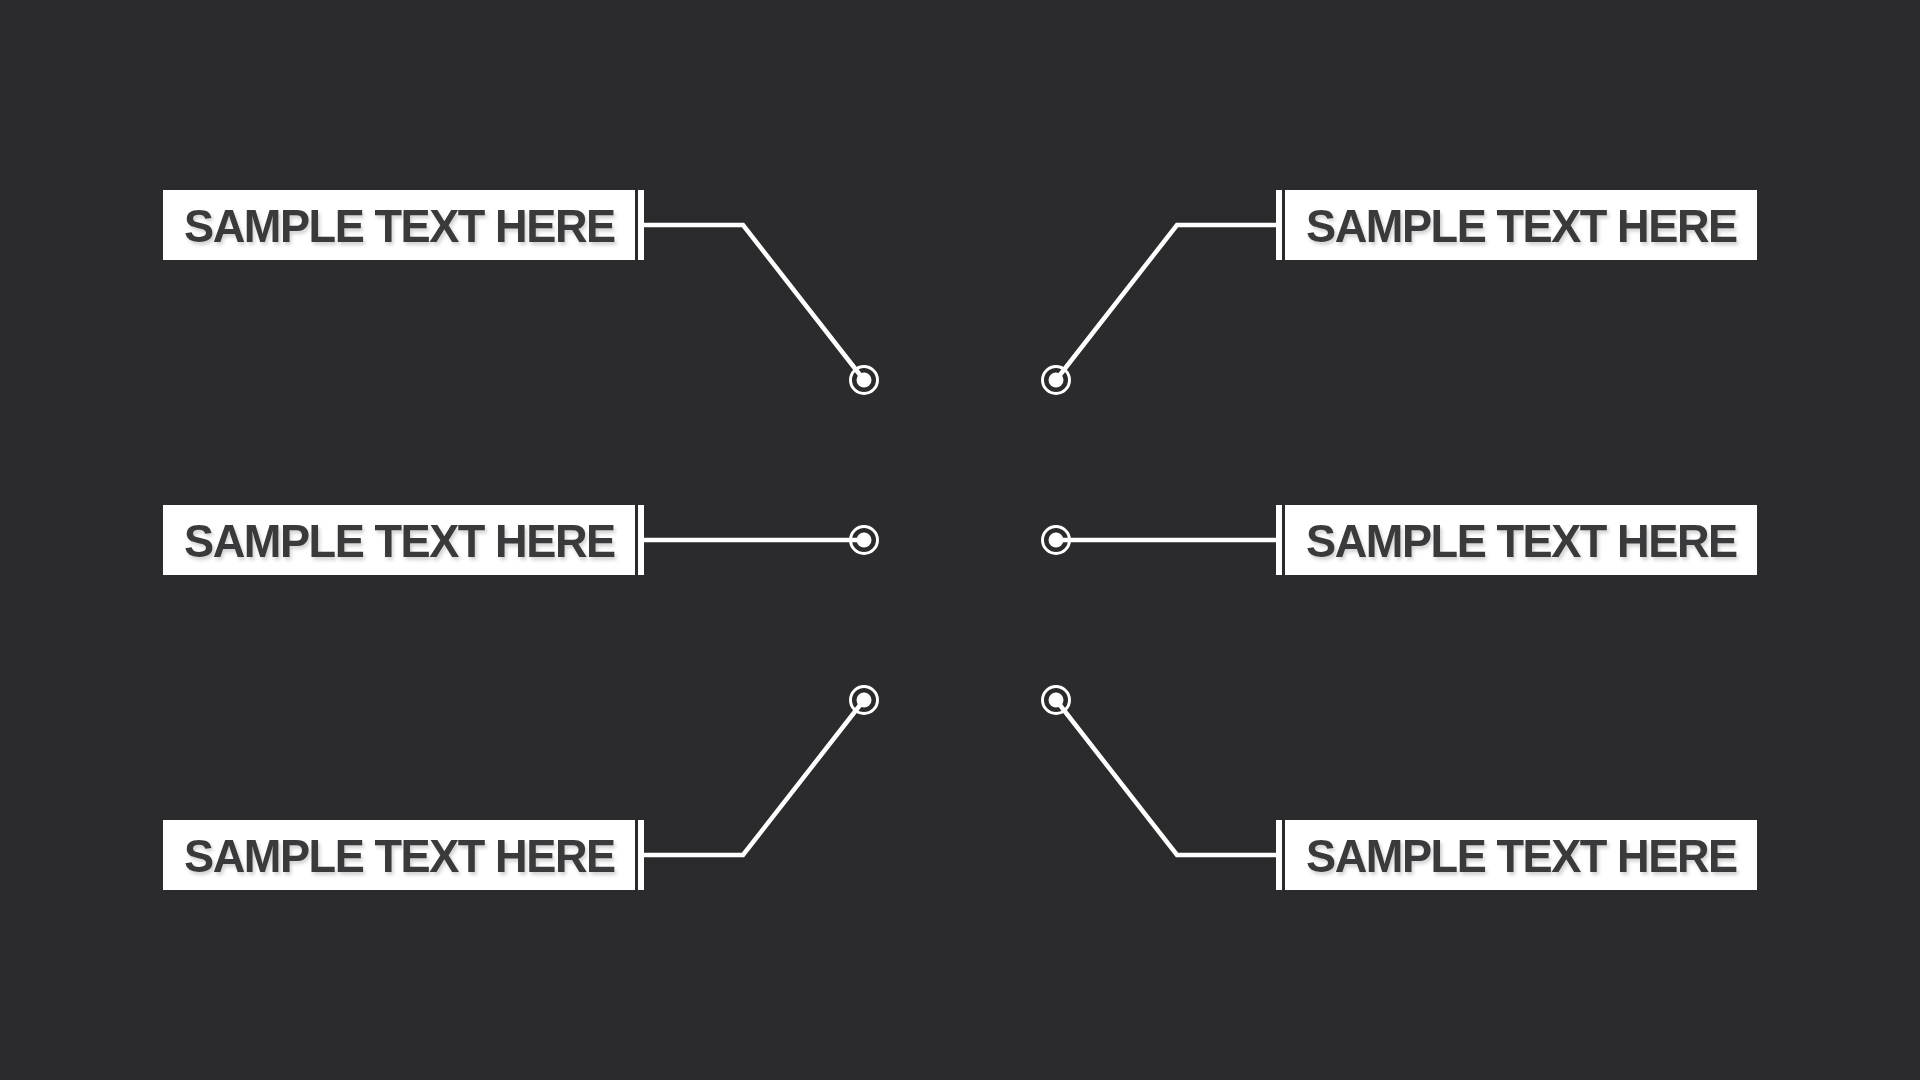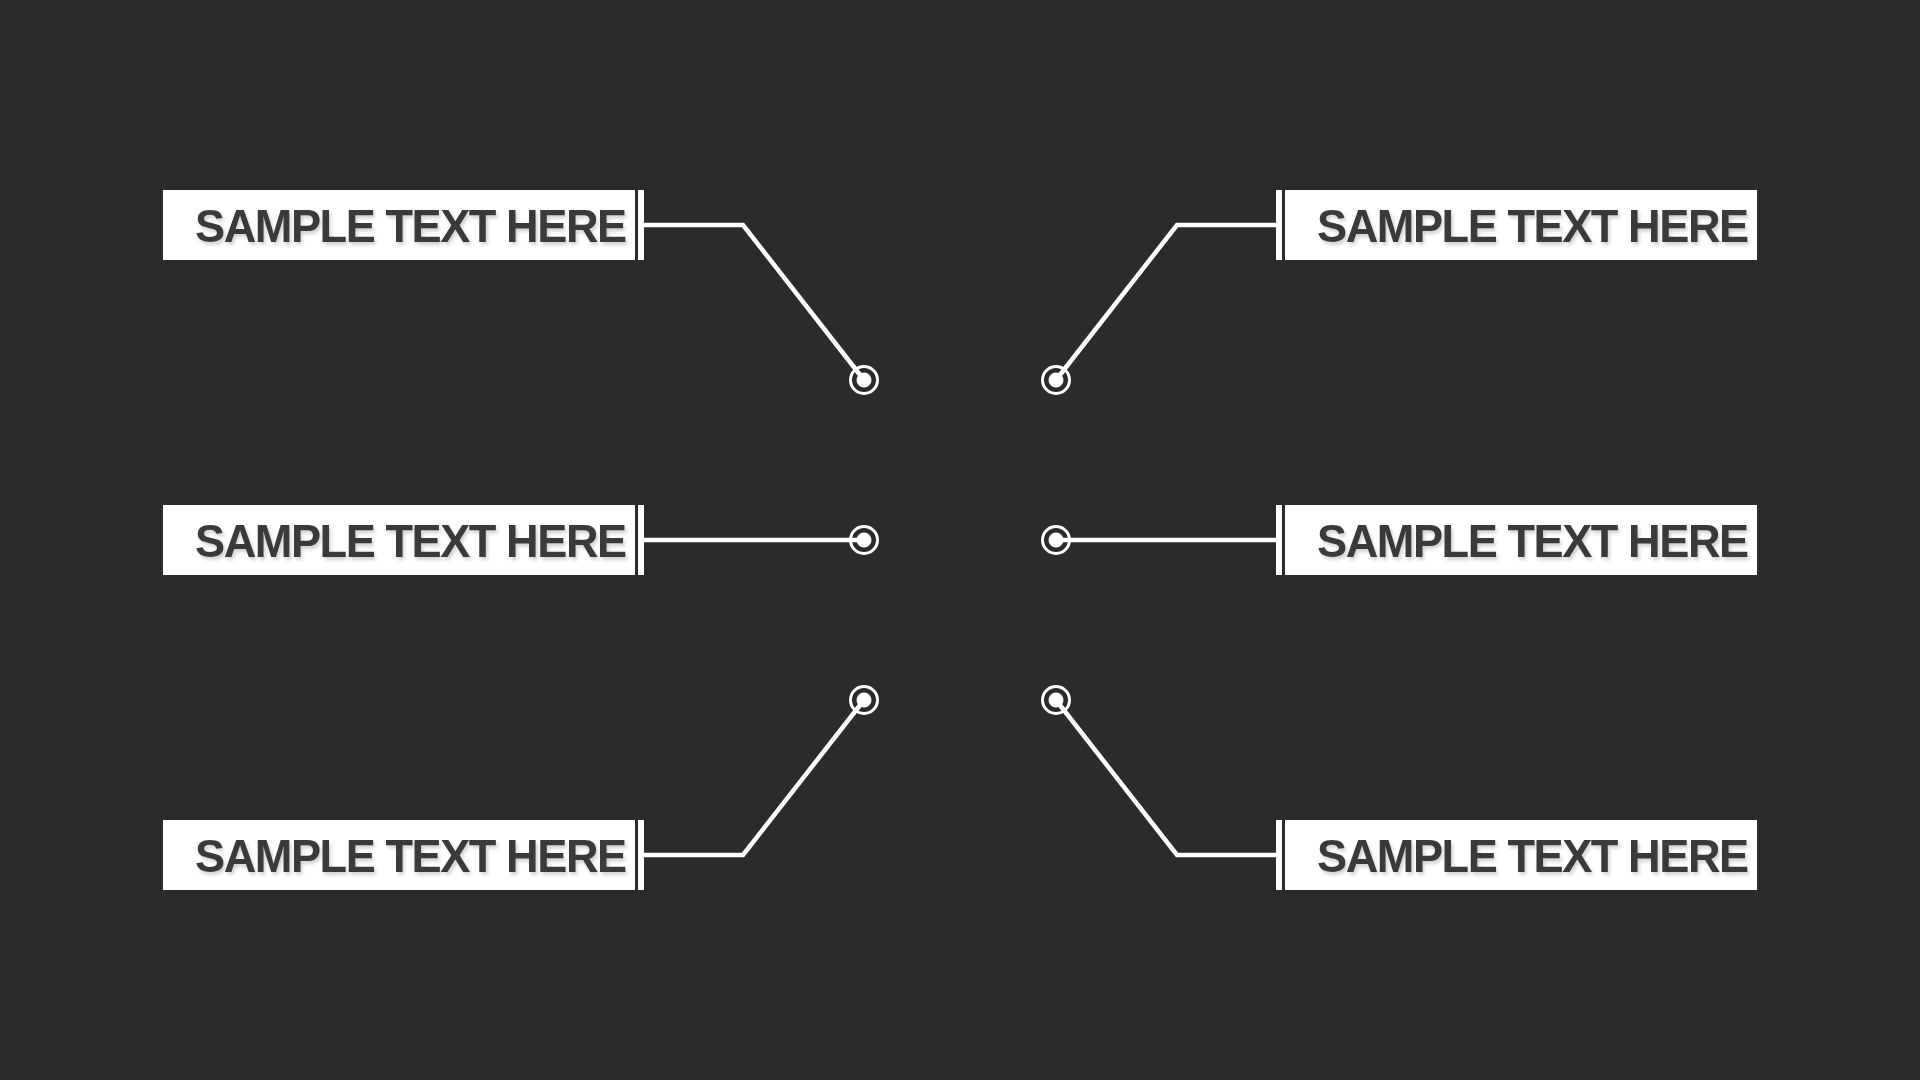--- a/index.html
+++ b/index.html
@@ -46,21 +46,21 @@
   }
   .label-box {
     position: absolute;
     left: 0;
     top: 0;
     right: 0;
     bottom: 0;
     background: var(--box, #ffffff);
     display: flex;
     align-items: center;
-    justify-content: flex-end;
+    justify-content: center;
     overflow: hidden;
   }
   .label-text {
     display: inline-block;
     white-space: nowrap;
     font-size: 47px;
     font-weight: 700;
     letter-spacing: -1.5px;
     color: var(--text, #3a3a3c);
     transform: scaleX(0.96);

